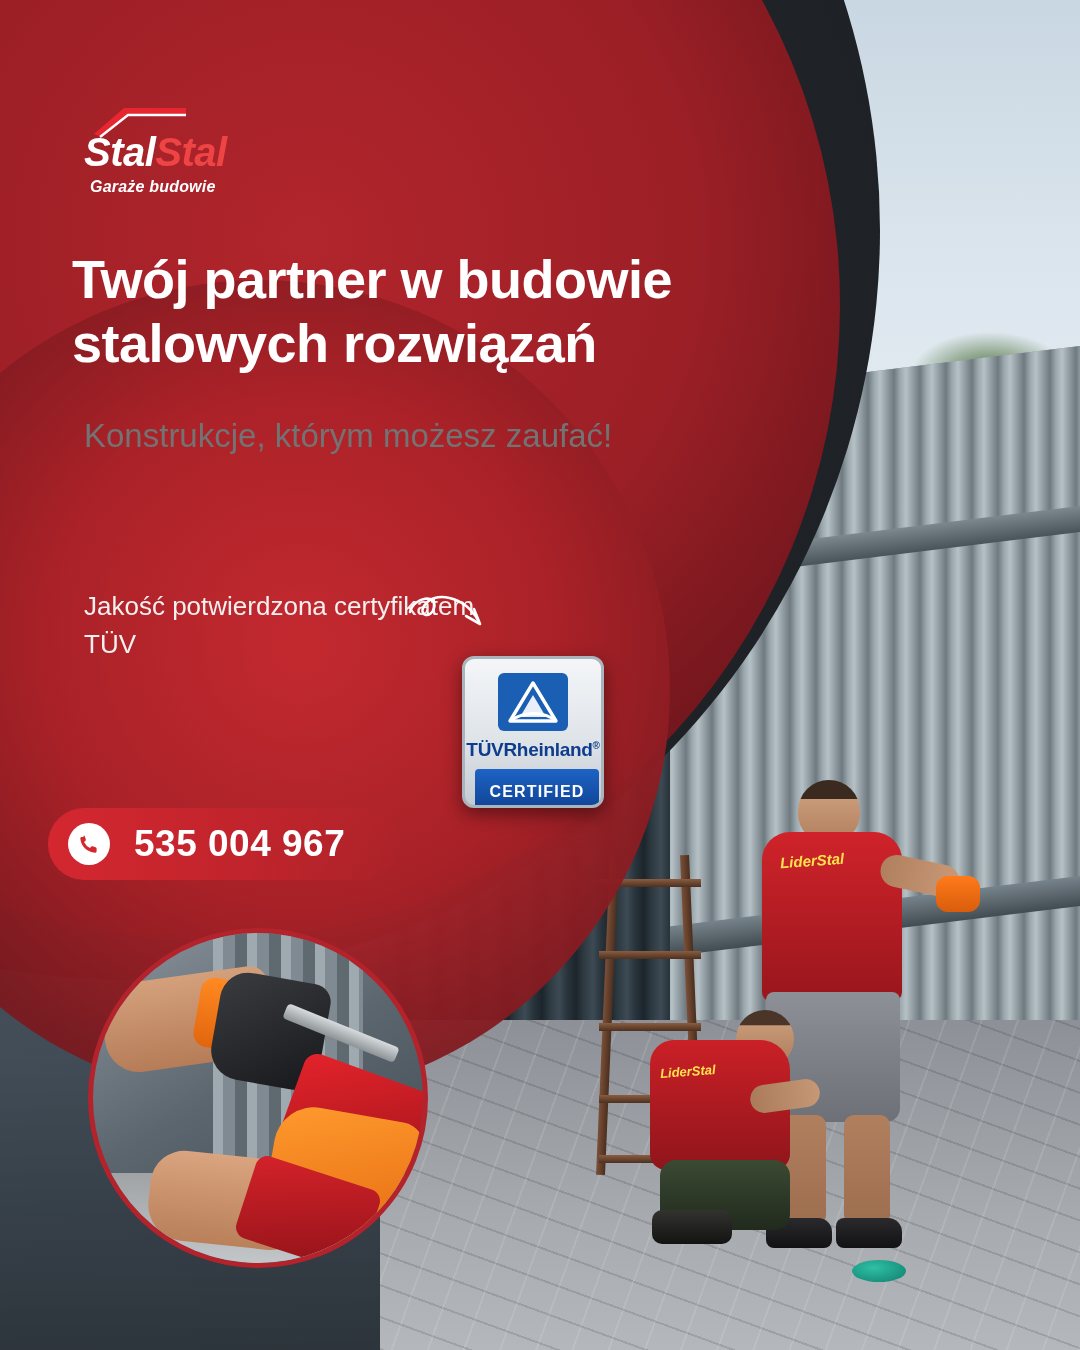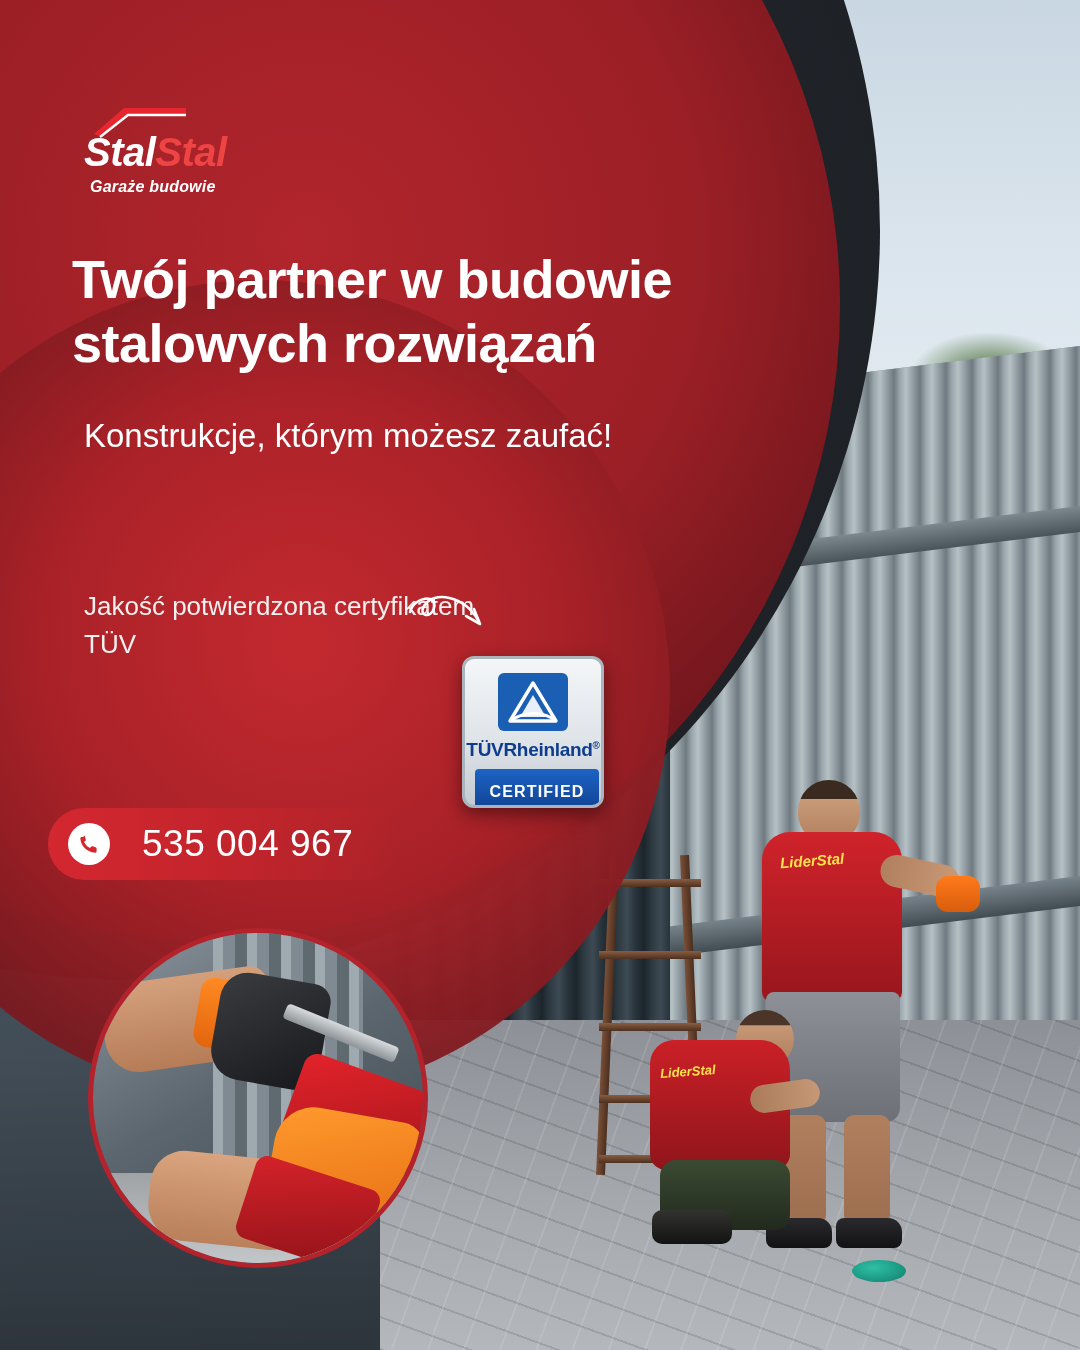--- a/index.html
+++ b/index.html
@@ -246,21 +246,21 @@
     color: #ffffff;
     font-size: 54px;
     font-weight: 700;
     line-height: 1.18;
     letter-spacing: -0.5px;
   }
   .subhead {
     position: absolute;
     left: 84px; top: 414px;
     width: 600px;
-    color: #ffffff;
+    color: #737373;
     font-size: 33px;
     font-weight: 400;
     line-height: 1.35;
   }
   .cert-text {
     position: absolute;
     left: 84px; top: 588px;
     width: 400px;
     color: #f4f0f0;
     font-size: 26px;
@@ -313,24 +313,24 @@
     display: flex; align-items: center;
     padding-left: 20px;
   }
   .phone-icon {
     width: 42px; height: 42px; border-radius: 50%;
     background: #ffffff;
     display: flex; align-items: center; justify-content: center;
     flex: 0 0 auto;
   }
   .phone-num {
-    margin-left: 32px;
+    margin-left: 24px;
     color: #ffffff;
     font-size: 37px;
-    font-weight: 400;
+    font-weight: 700;
     letter-spacing: 0.5px;
   }
 
   
   .circle-photo {
     position: absolute;
     left: 88px; top: 928px;
     width: 340px; height: 340px;
     border-radius: 50%;
     border: 5px solid #b4232b;

